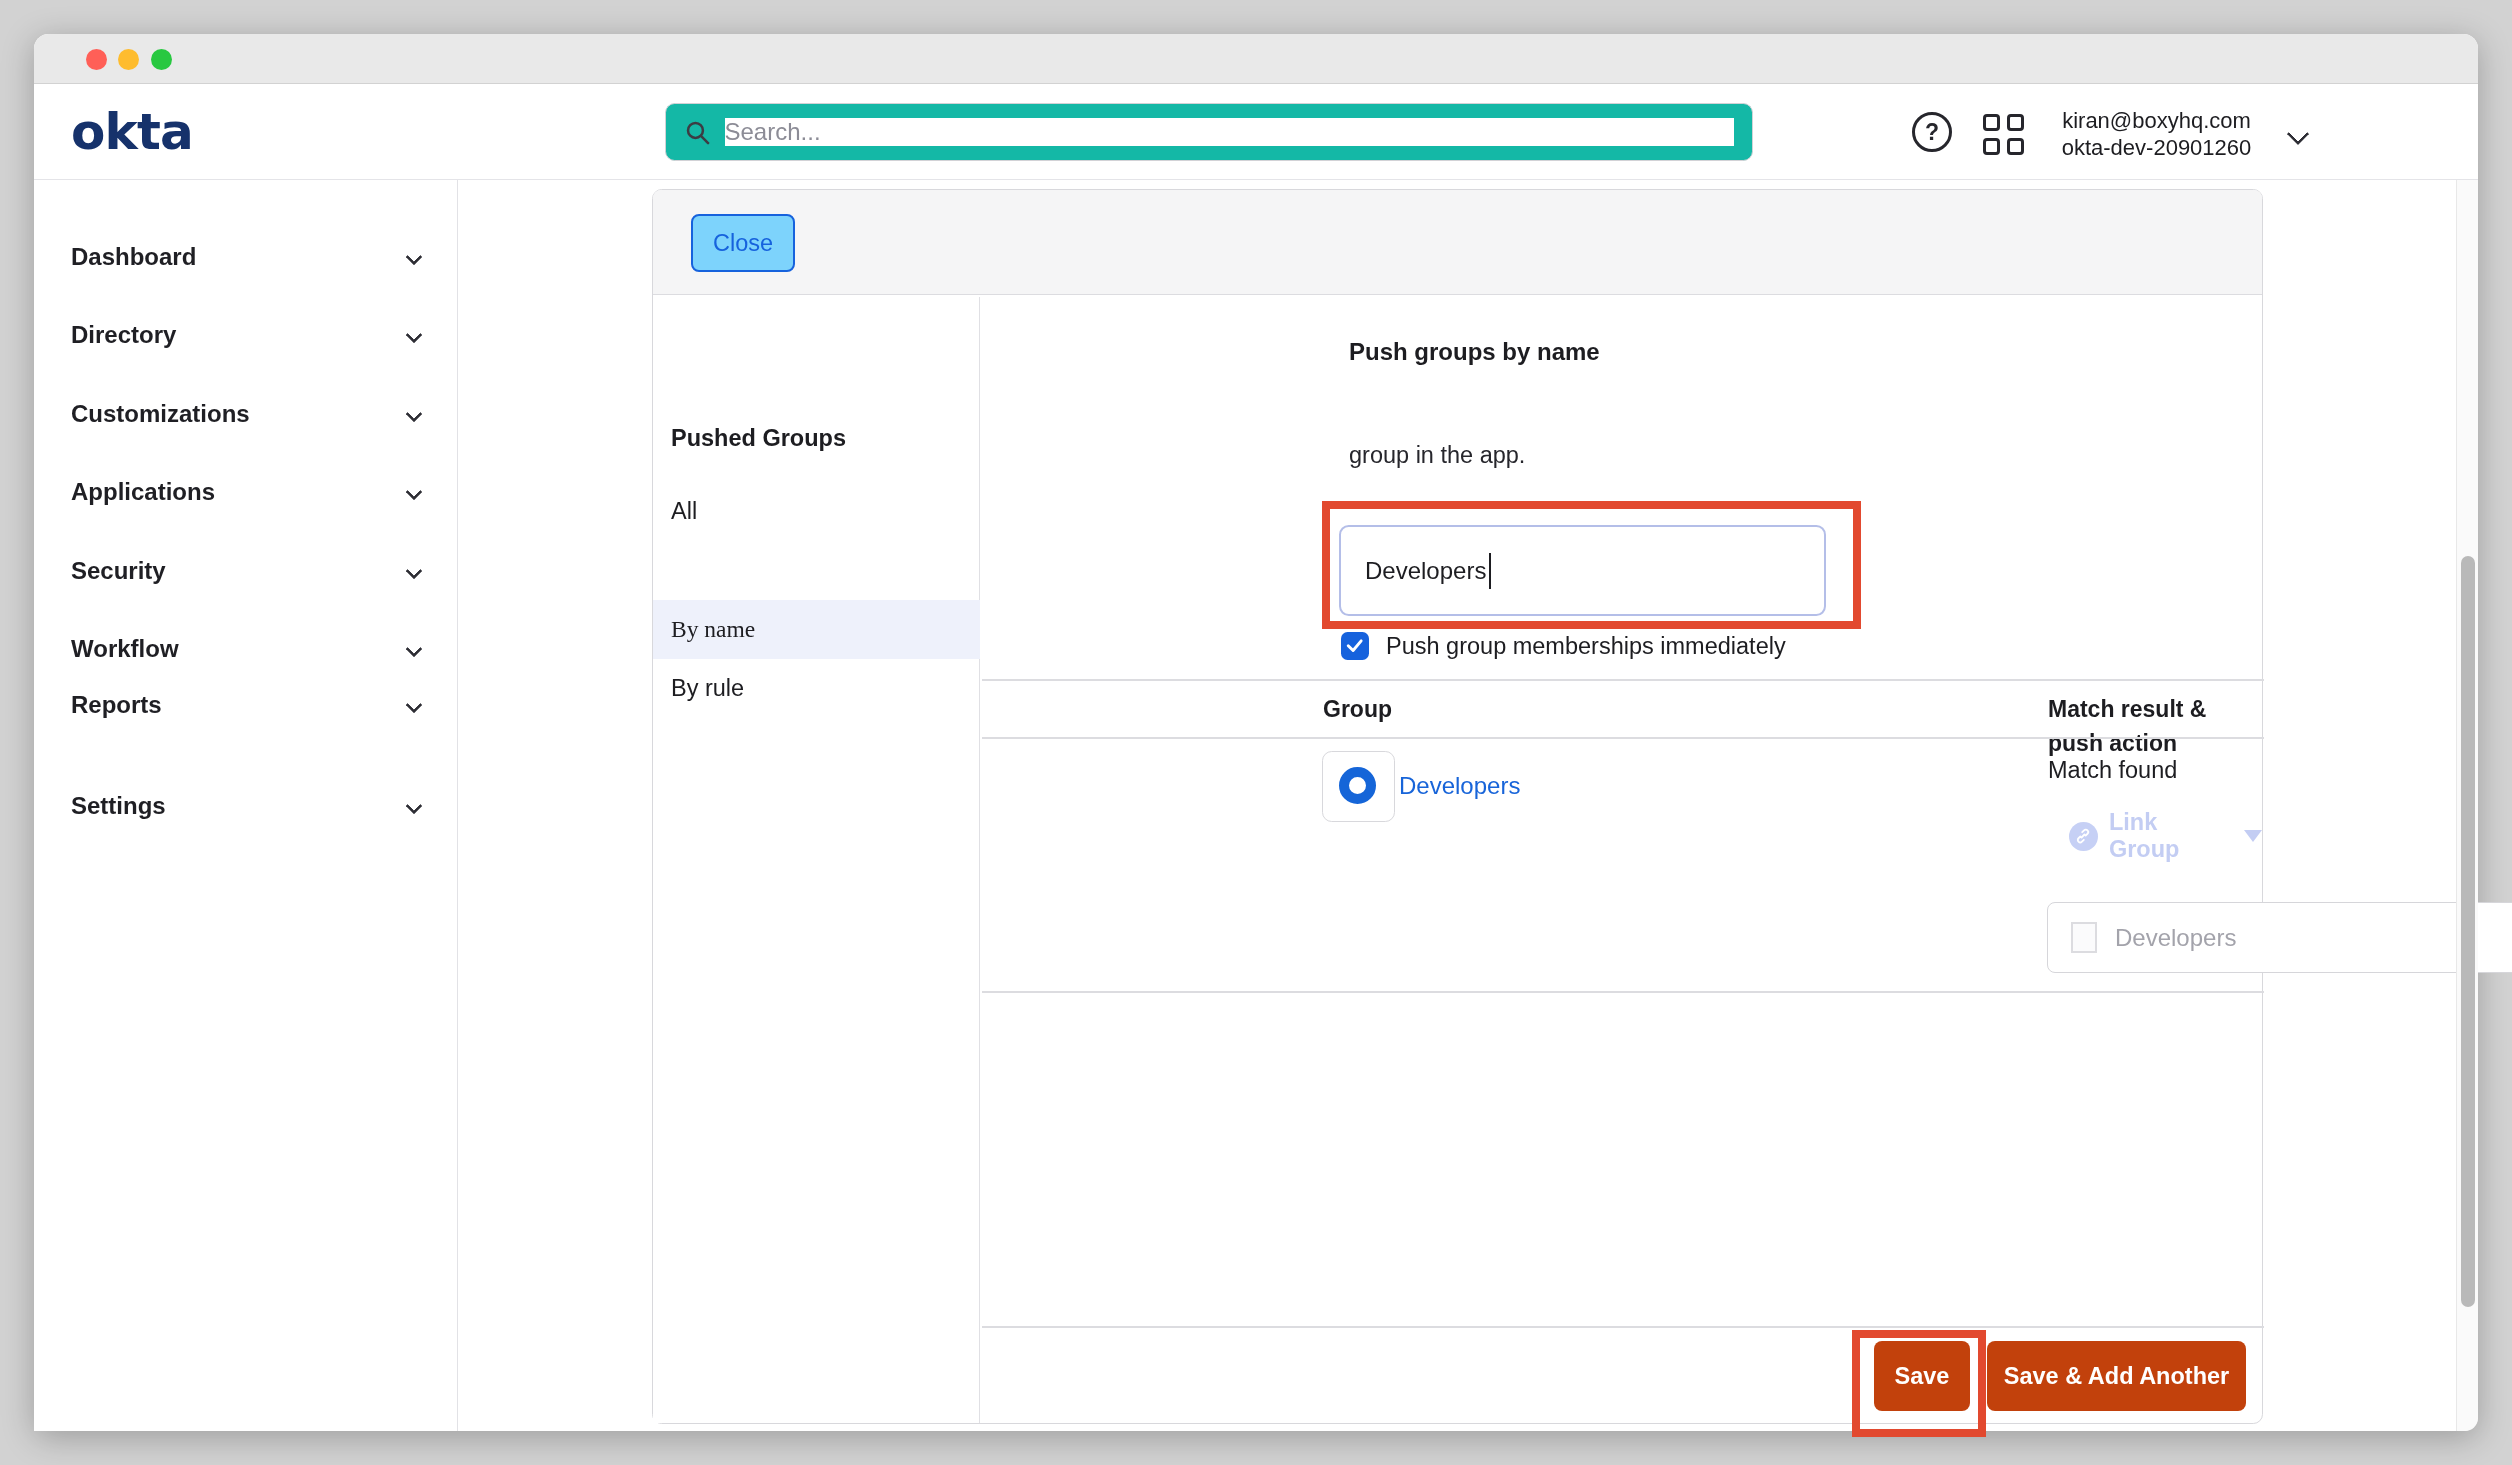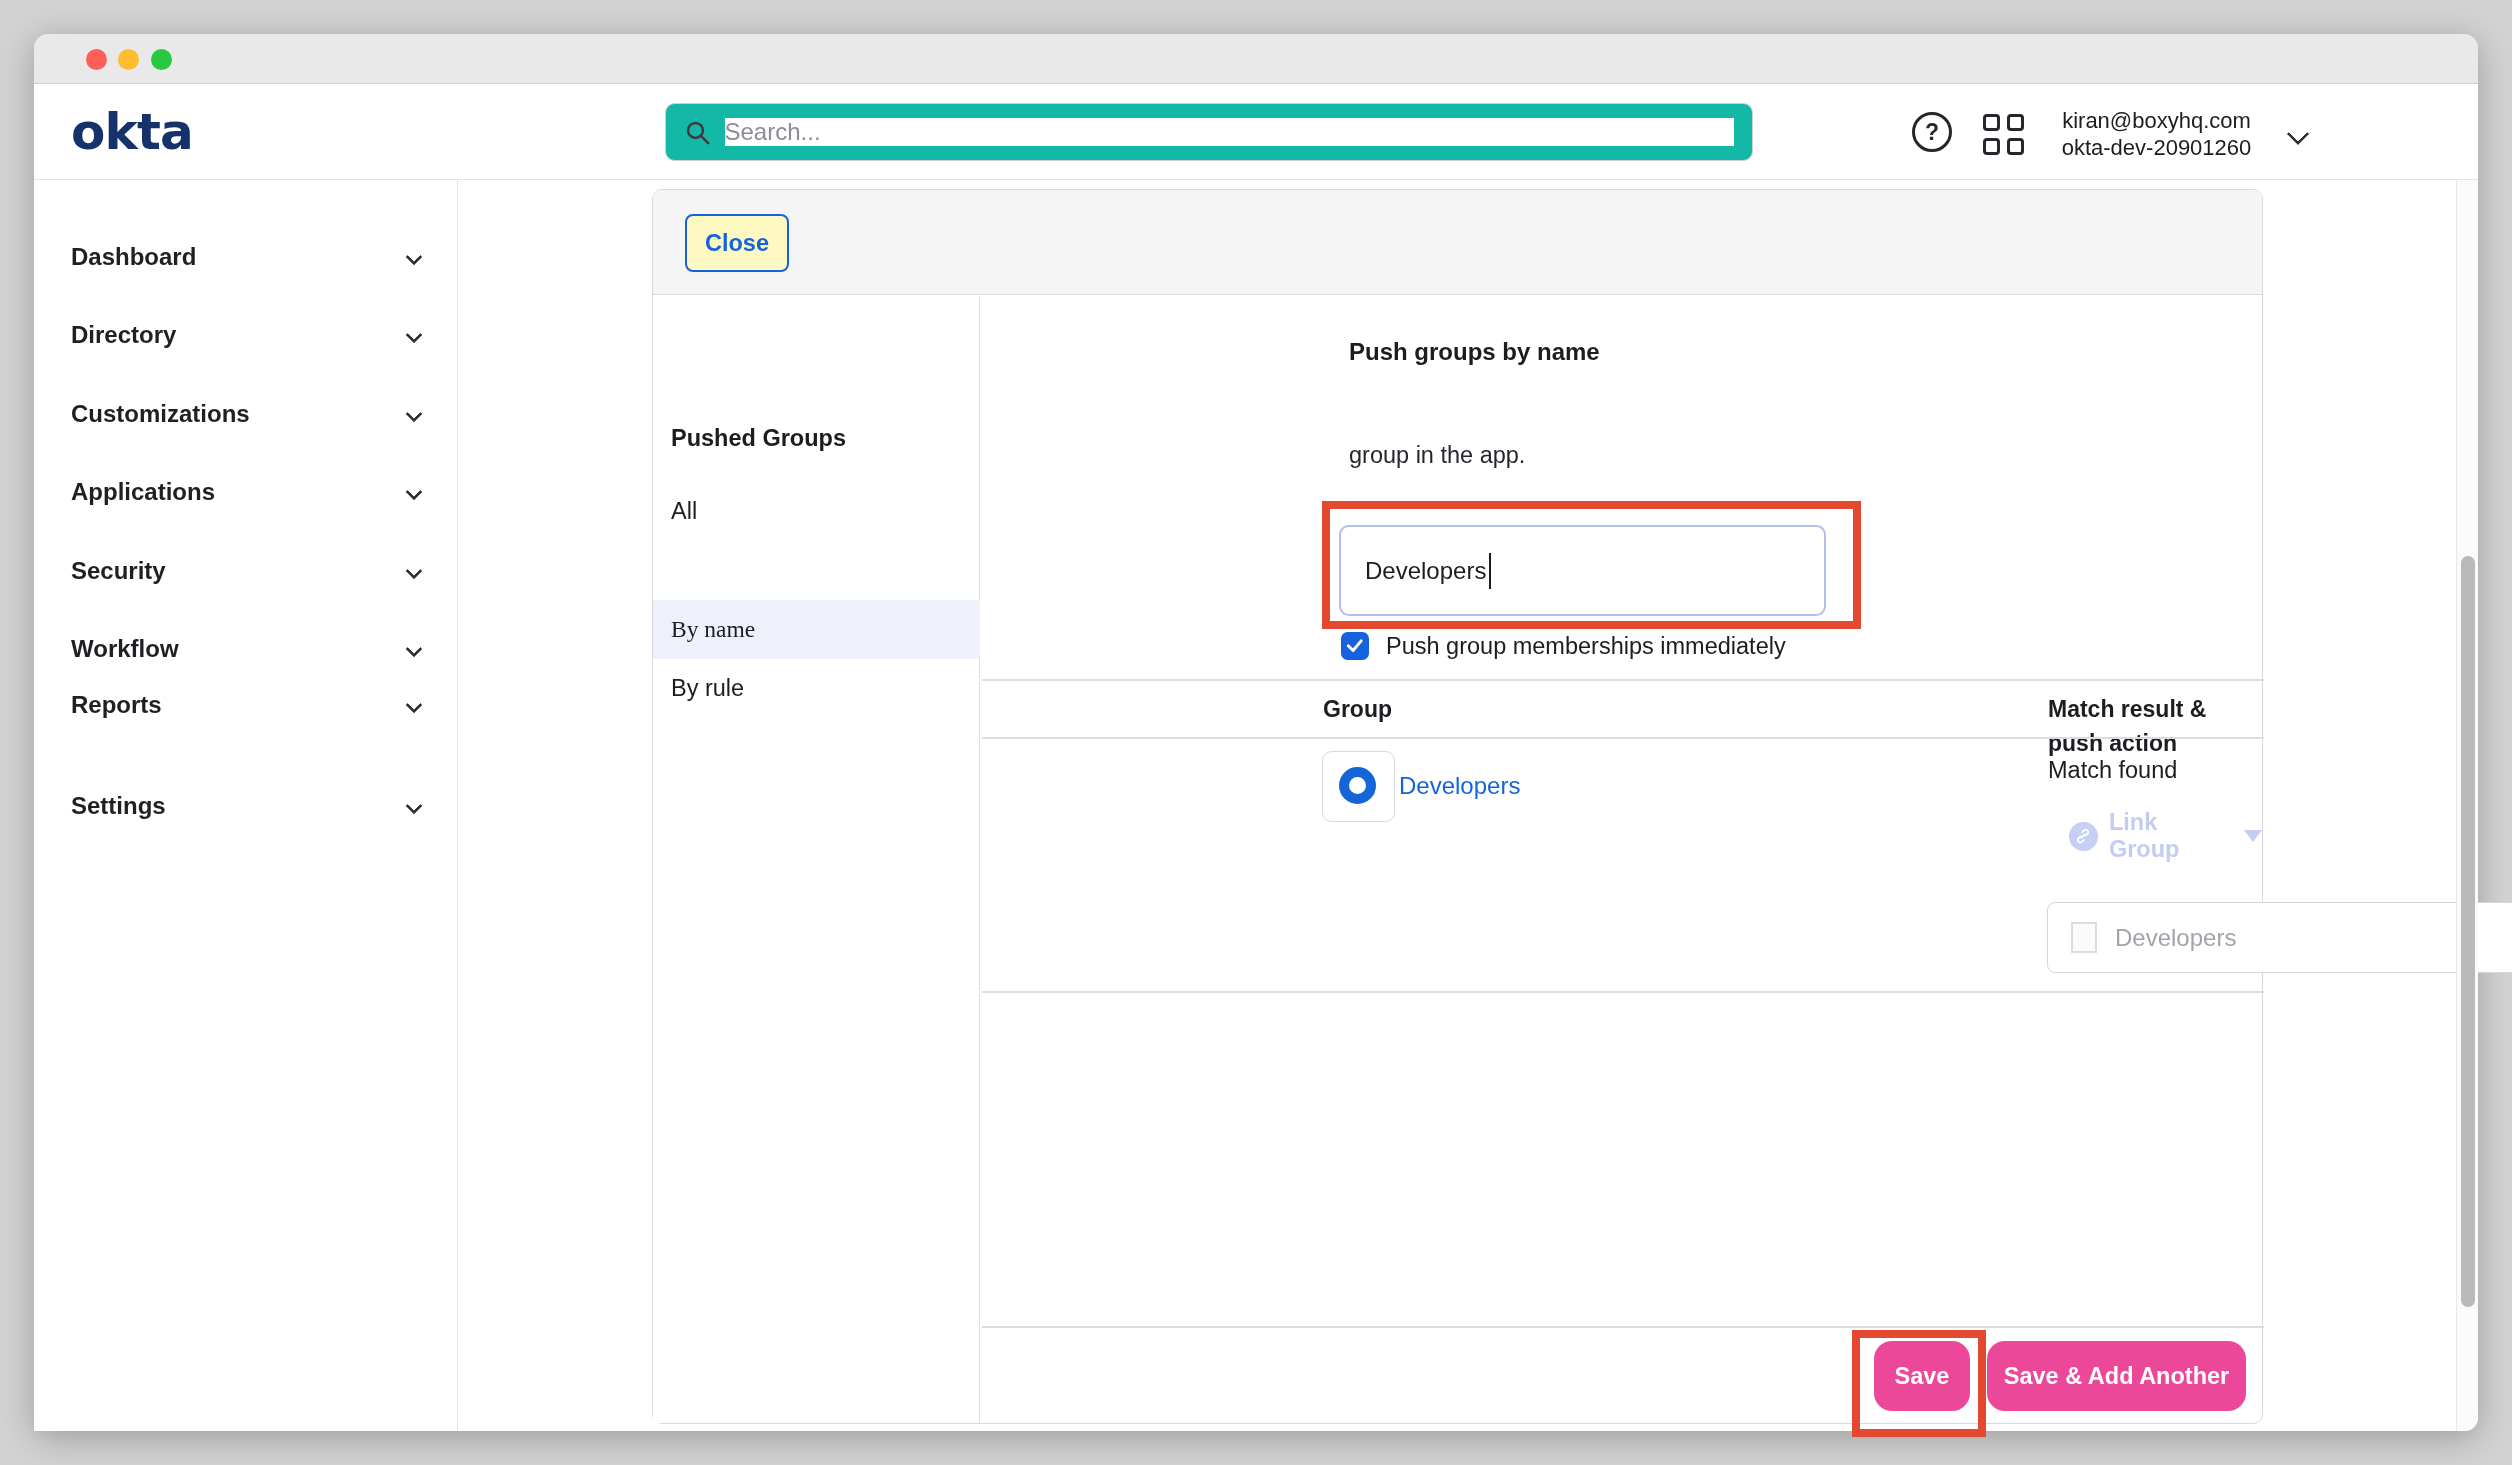--- a/index.html
+++ b/index.html
@@ -84,23 +84,23 @@
   
   .panel {
     position:absolute; left:618px; top:155px; width:1611px; height:1235px;
     background:#fff; border:1.6px solid #d8d8dc; border-radius:9.7px;
   }
   .panel-strip {
     position:absolute; left:0; top:0; right:0; height:105px;
     background:#f5f5f6; border-bottom:1.6px solid #dcdce0; border-radius:8px 8px 0 0;
   }
   .close-btn {
-    position:absolute; left:32px; top:24px; width:104px; height:58px;
-    background:#fef9c3; border:2.4px solid #1662dd; border-radius:8px;
-    color:#1662dd; font-weight:700; font-size:23.5px; cursor:pointer;
+    position:absolute; left:38px; top:24px; width:104px; height:58px;
+    background:#7dd3fc; border:2.4px solid #1662dd; border-radius:8px;
+    color:#1662dd; font-weight:400; font-size:23.5px; cursor:pointer;
     font-family:"Liberation Sans", sans-serif;
   }
   .subnav {
     position:absolute; left:0; top:107px; bottom:0; width:327px;
     border-right:1.6px solid #e0e0e4; background:#fff;
   }
   .subnav-title { position:absolute; left:18px; top:123px; height:36px; line-height:36px; font-size:23.5px; font-weight:700; }
   .subnav-item {
     position:absolute; left:0; width:327px; height:59px; line-height:59px;
     padding-left:18px; font-size:23.5px; color:#1d1d21; cursor:pointer;
@@ -143,21 +143,21 @@
   .link-group-label { font-size:23.5px; font-weight:700; color:#c3cdf3; }
   .tri-down-pale { width:0; height:0; border-left:9px solid transparent; border-right:9px solid transparent; border-top:12px solid #c3cdf3; }
   .target-select {
     position:absolute; left:1394px; top:712px; width:524px; height:71px;
     background:#fff; border:1.6px solid #d6d6da; border-radius:8px;
     display:flex; align-items:center; padding:0 23px; cursor:pointer;
   }
   .faded-check { width:26px; height:31px; border:2.4px solid #dcdce0; background:#fbfbfc; }
   .target-select-label { margin-left:18px; font-size:24px; color:#a3a3ab; flex:1; }
   .save-btn {
-    position:absolute; top:1151px; height:70px; background:#ec4899; border:none; border-radius:18px;
+    position:absolute; top:1151px; height:70px; background:#c2410c; border:none; border-radius:8px;
     color:#fff; font-weight:700; font-size:23.5px; cursor:pointer; font-family:"Liberation Sans", sans-serif;
   }
   .save-btn.save { left:1221px; width:96px; }
   .save-btn.save-add { left:1334px; width:259px; }
   .ann-save { left:1199px; top:1140px; width:134px; height:107px; }
 </style>
 </head>
 <body>
 
 <div class="window">

